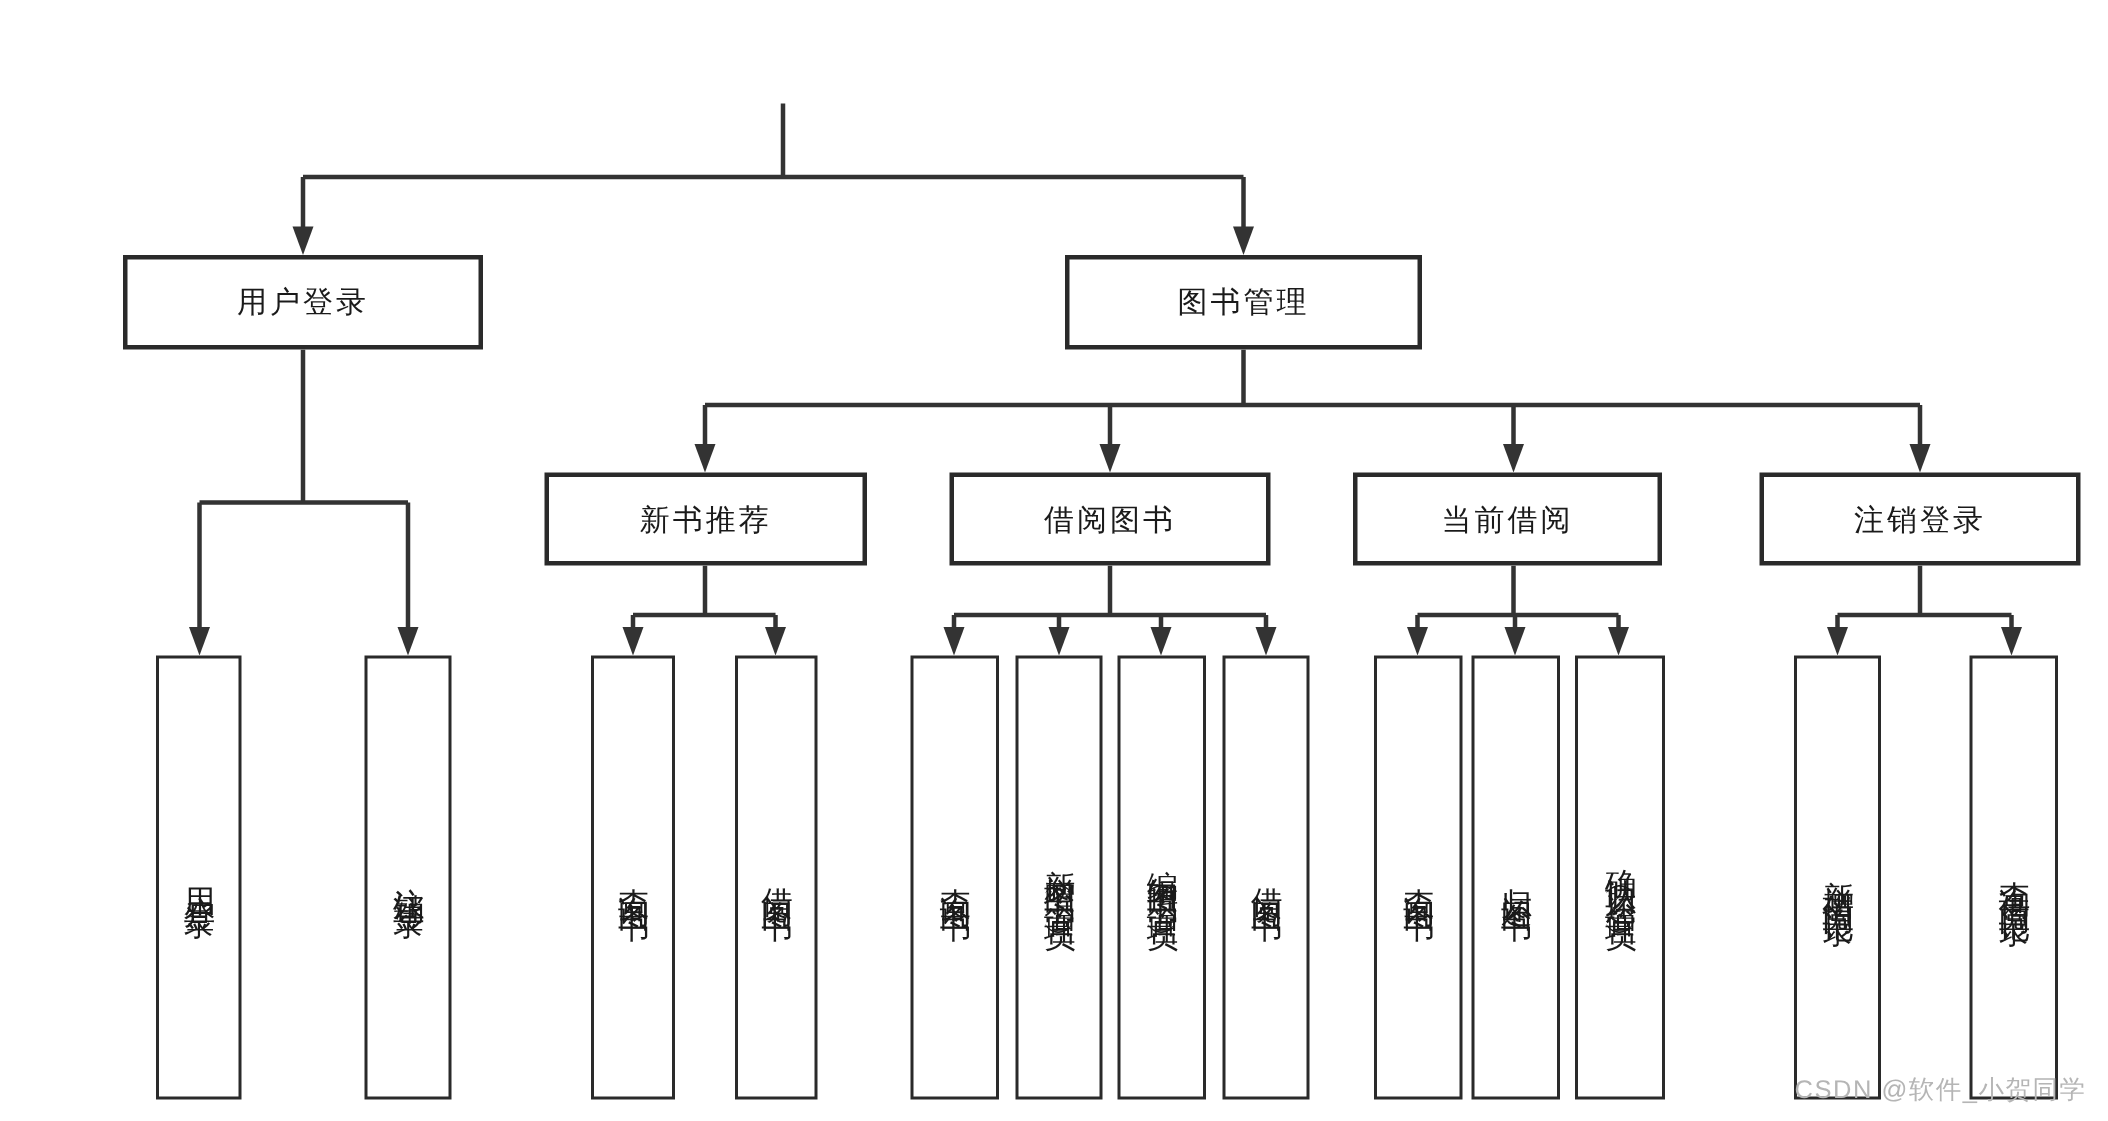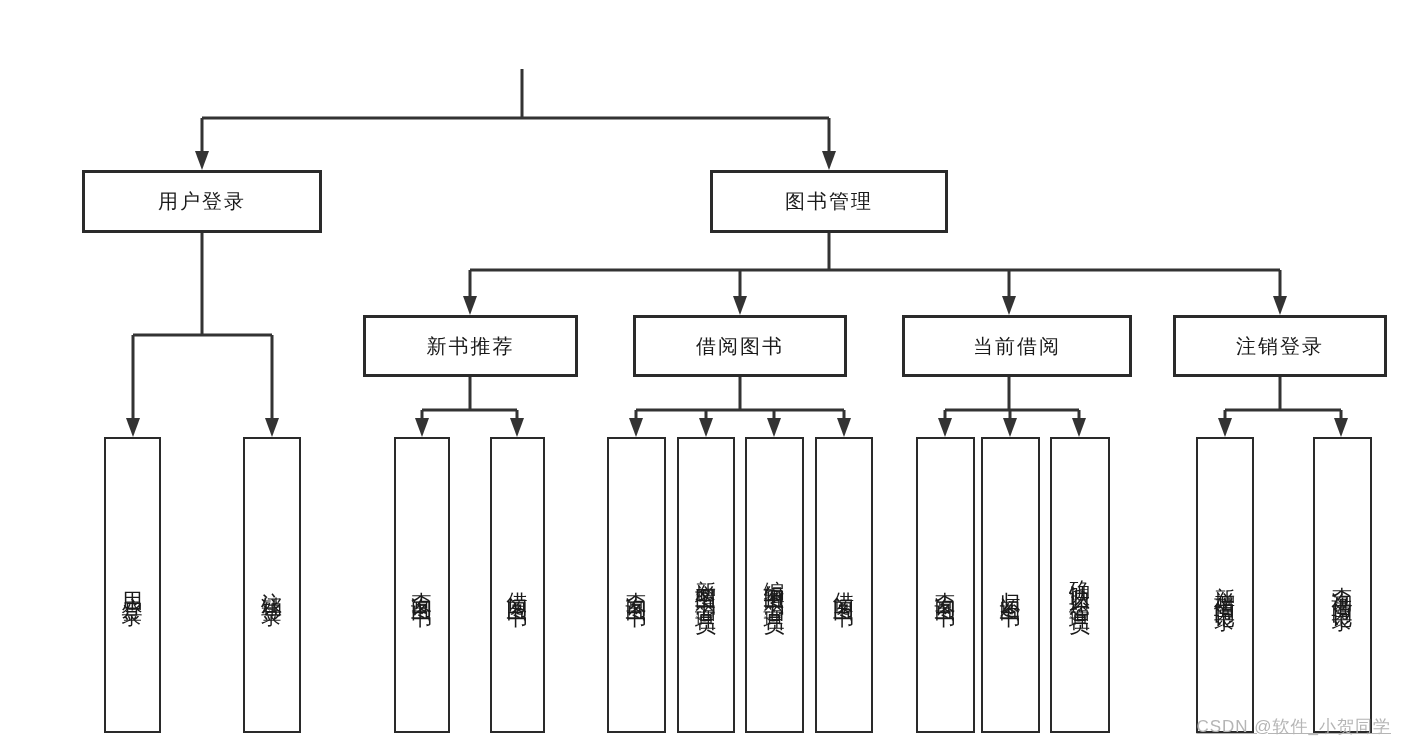--- a/index.html
+++ b/index.html
@@ -38,21 +38,20 @@
     text-orientation:mixed;
     letter-spacing:5px;
     line-height:1;
   }
   #watermark{
     position:absolute;
     right:14px;bottom:9px;
     color:var(--wm);
     font-size:17px;
     letter-spacing:1px;
-    text-decoration:underline;
   }
 </style>
 </head>
 <body>
 
 <div id="stage">
 
   <svg id="wires" viewBox="0 0 1405 747" xmlns="http://www.w3.org/2000/svg">
     <g stroke="#333333" stroke-width="3" fill="none">
 
@@ -95,21 +94,21 @@
       <polygon points="1341,437 1334,418 1348,418"></polygon>
     </g>
   </svg>
 
 
   <div class="box" style="left:82px;top:170px;width:240px;height:63px">用户登录</div>
   <div class="box" style="left:710px;top:170px;width:238px;height:63px">图书管理</div>
 
   <div class="box" style="left:363px;top:315px;width:215px;height:62px">新书推荐</div>
   <div class="box" style="left:633px;top:315px;width:214px;height:62px">借阅图书</div>
-  <div class="box" style="left:902px;top:315px;width:230px;height:62px">当前借阅</div>
+  <div class="box" style="left:902px;top:315px;width:206px;height:62px">当前借阅</div>
   <div class="box" style="left:1173px;top:315px;width:214px;height:62px">注销登录</div>
 
   <div class="box leaf" style="left:104px;top:437px;width:57px;height:296px">
     <span>用户登录</span>
   </div>
   <div class="box leaf" style="left:243px;top:437px;width:58px;height:296px">
     <span>注销登录</span>
   </div>
 
   <div class="box leaf" style="left:394px;top:437px;width:56px;height:296px">

